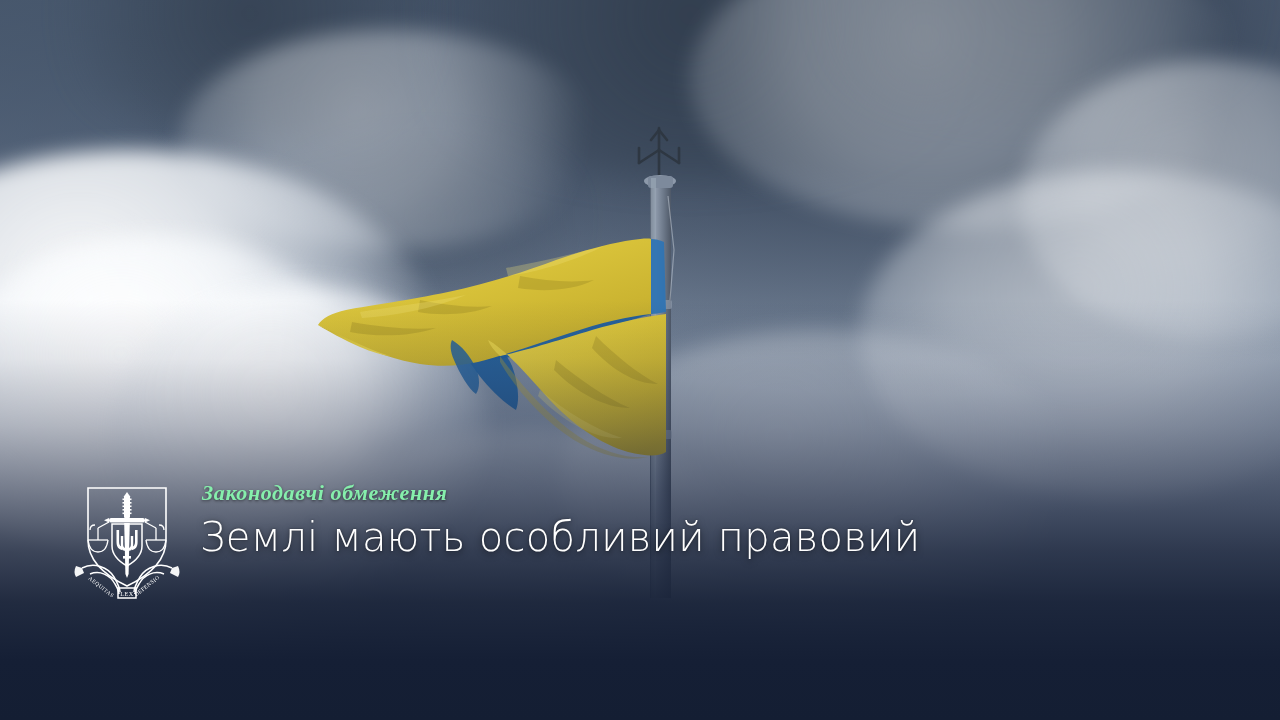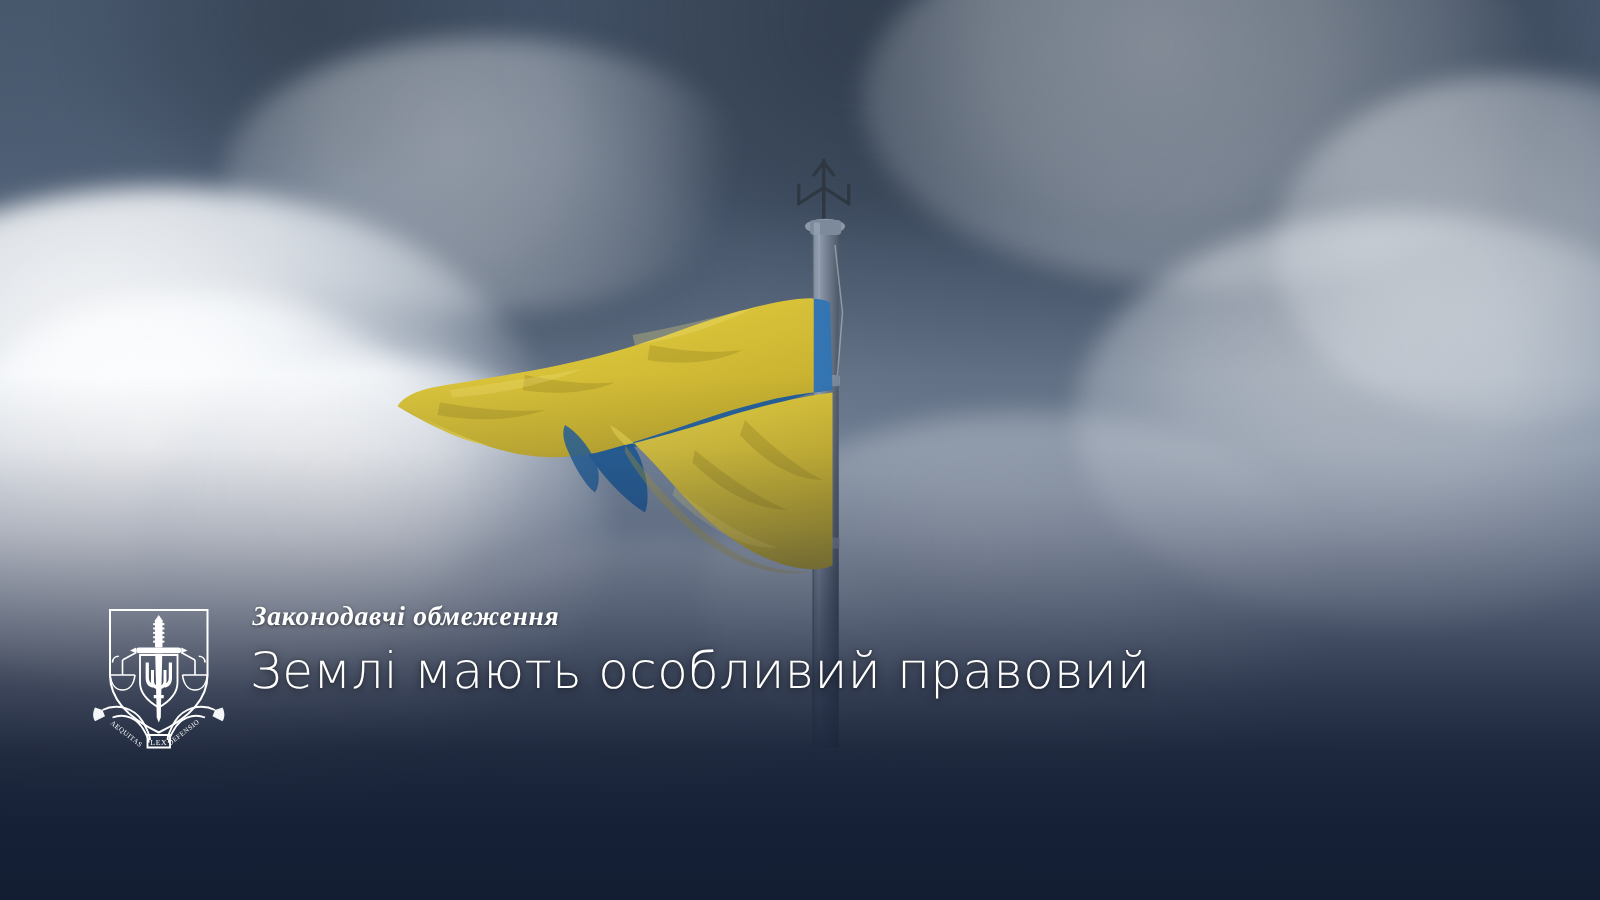--- a/index.html
+++ b/index.html
@@ -108,21 +108,21 @@
 
   .kicker {
     position: absolute;
     left: 202px;
     top: 10px;
     font-family: "Liberation Serif", serif;
     font-style: italic;
     font-weight: 700;
     font-size: 22px;
     letter-spacing: .6px;
-    color: #ffffff;
+    color: #86efac;
     text-shadow: 0 1px 3px rgba(0,0,0,.55);
     white-space: nowrap;
   }
 
   .headline {
     position: absolute;
     left: 200px;
     top: 44px;
     display: flex;
     align-items: center;

